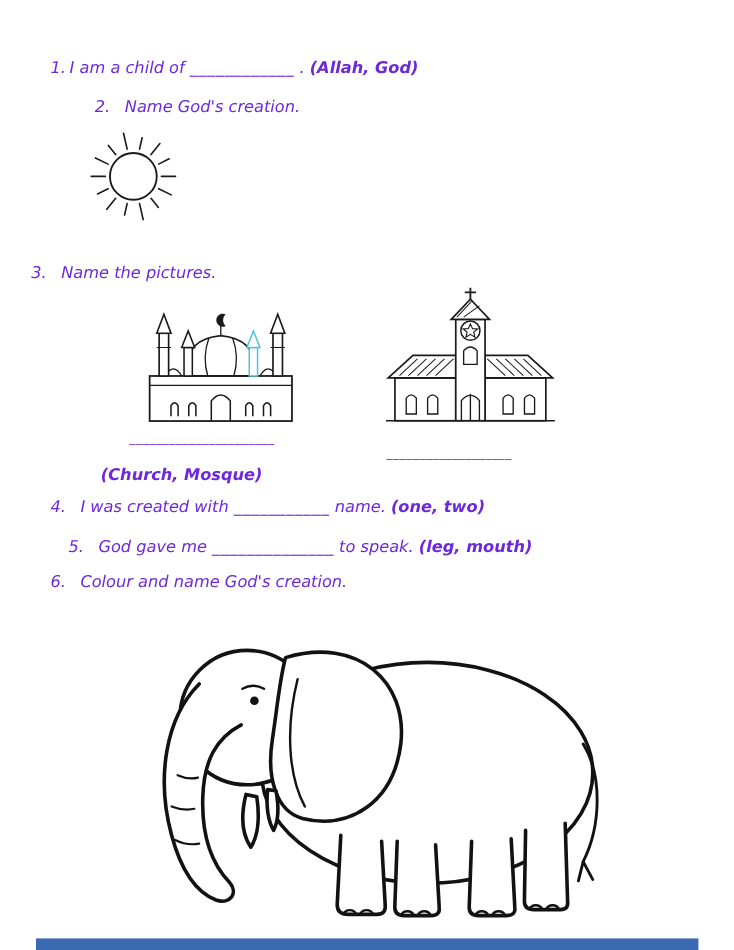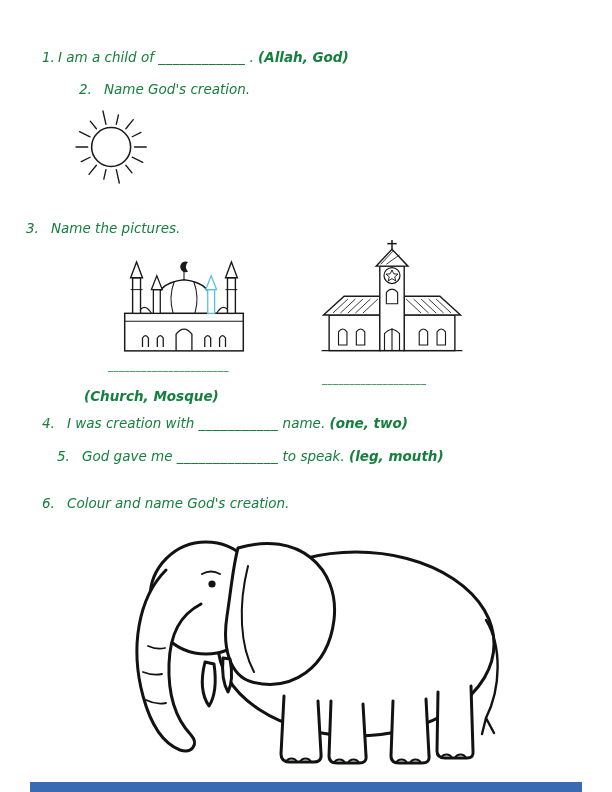--- a/index.html
+++ b/index.html
@@ -5,21 +5,21 @@
   * { margin:0; padding:0; box-sizing:border-box; }
   html,body { background:#ffffff; }
   .page {
     position:relative;
     width:612px; height:792px;
     margin:0 auto;
     background:#ffffff;
     overflow:hidden;
     font-family:"DejaVu Sans", sans-serif;
     font-style:italic;
-    color:#15803d;
+    color:#6d28d9;
   }
   .q { position:absolute; font-size:13.5px; line-height:1.25; }
   .num { display:inline-block; width:25px; }
   .num.n1 { width:16px; }
   .answer { font-weight:700; }
   .blank { letter-spacing:0.5px; }
   .blank-line { position:absolute; font-size:10px; letter-spacing:0.5px; }
   .illus { position:absolute; }
   .illus svg { display:block; width:100%; height:100%; }
   .footer-bar {
@@ -155,34 +155,34 @@
       </g>
     </svg>
   </div>
 
   <div class="blank-line" style="left:108px; top:360px;">______________________</div>
   <div class="blank-line" style="left:322px; top:360px;margin-top:13px;">___________________</div>
 
   <div class="q answer" style="left:84px; top:388px;">(Church, Mosque)</div>
 
   <div class="q" style="left:42px; top:415px;">
-    <span class="num">4.</span><span>I was creation with</span>
+    <span class="num">4.</span><span>I was created with</span>
     <span class="blank">___________</span>
     <span>name.</span>
     <span class="answer">(one, two)</span>
   </div>
 
   <div class="q" style="left:57px; top:448px;">
     <span class="num">5.</span><span>God gave me</span>
     <span class="blank">______________</span>
     <span>to speak.</span>
     <span class="answer">(leg, mouth)</span>
   </div>
 
-  <div class="q" style="left:42px; top:495px;">
+  <div class="q" style="left:42px; top:477px;">
     <span class="num">6.</span><span>Colour  and name God's creation.</span>
   </div>
 
   <div class="illus" style="left:88px; top:496px; width:425px; height:280px;">
     <svg viewBox="0 0 425 280">
       <g fill="#ffffff" stroke="#121212" stroke-width="3" stroke-linejoin="round" stroke-linecap="round">
         <ellipse cx="268" cy="148" rx="138" ry="92"></ellipse>
         <path d="M196 200 L193 258 Q193 266 202 266 L226 266 Q234 266 233 258 L230 205"></path>
         <path d="M243 205 L241 260 Q241 267 249 267 L271 267 Q279 267 278 260 L275 208"></path>
         <path d="M305 205 L303 260 Q303 267 311 267 L334 267 Q342 267 341 260 L338 203"></path>

